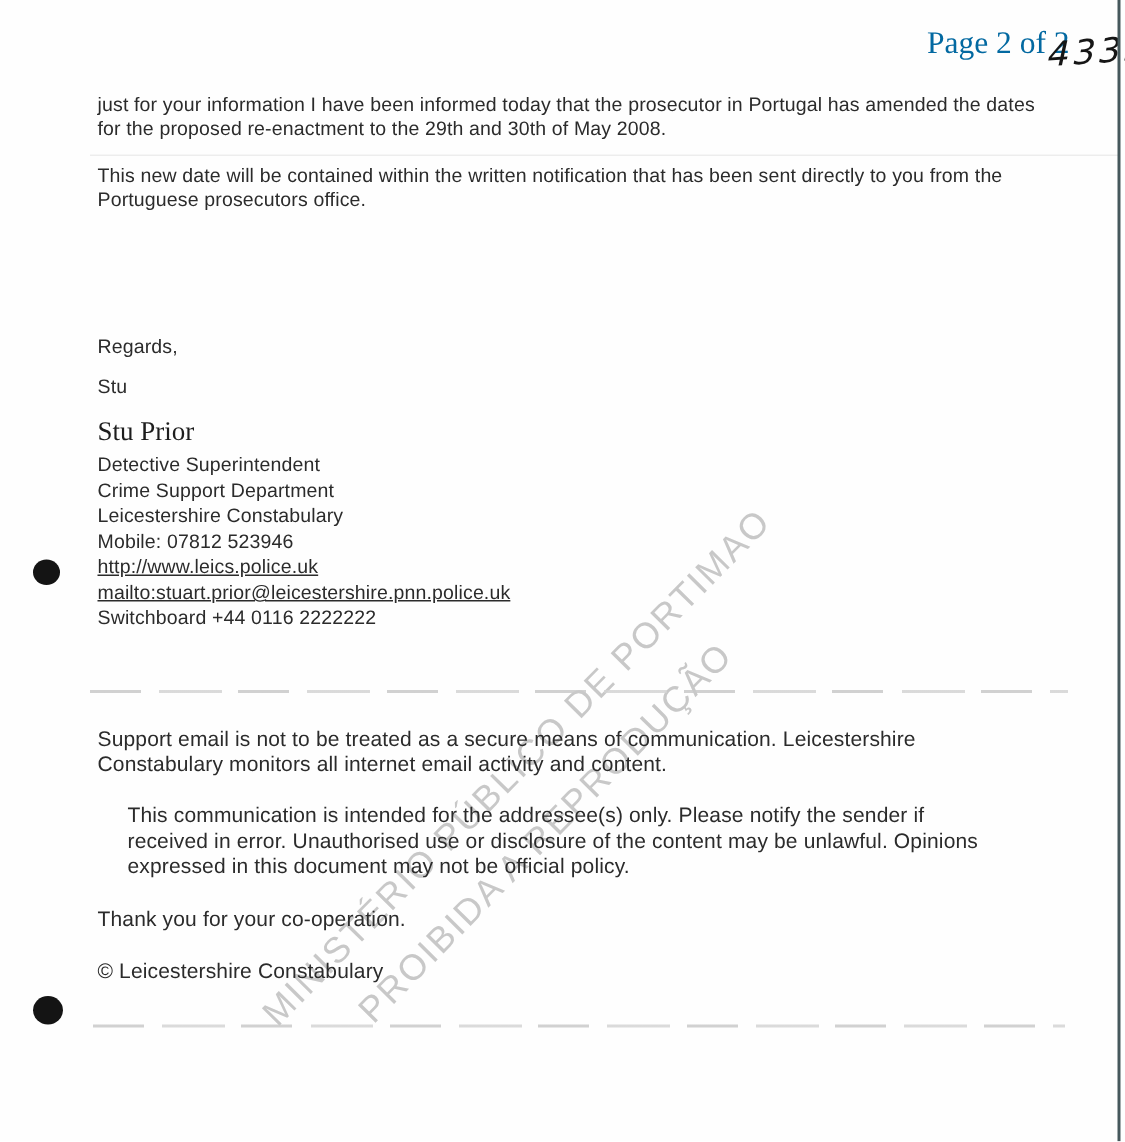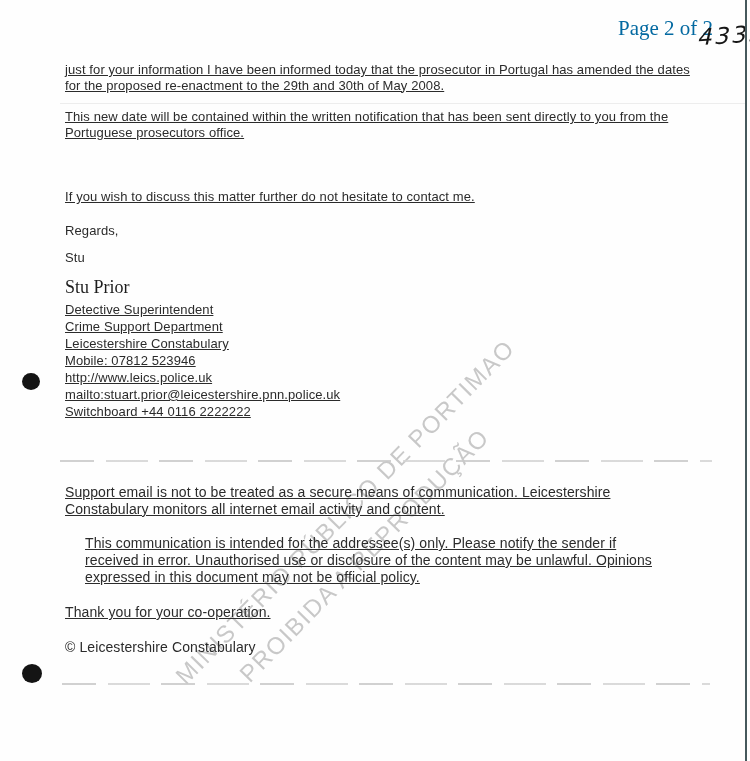--- a/index.html
+++ b/index.html
@@ -48,21 +48,21 @@
   
   .para { position:absolute; left:65px; z-index:2; }
   .body-text { font-size:13px; line-height:15.5px; letter-spacing:.1px; }
   .sig-text  { font-size:13px; line-height:17px; letter-spacing:.1px; }
   .disc-text { font-size:14px; line-height:17px; letter-spacing:.1px; }
   .sig-name  {
     font-family:"Liberation Serif", serif;
     font-size:18px; color:#1d1d1d;
   }
   .u { text-decoration:underline; }
-  .line { white-space:nowrap;text-decoration:underline; }
+  .line { white-space:nowrap; }
   
   .wm {
     position:absolute; z-index:1;
     font-size:24px; letter-spacing:1.5px; font-weight:400;
     color:#c3c3c3; opacity:.9; white-space:nowrap;
     transform-origin:0 100%;
     transform:rotate(-45.5deg);
   }
   .wm-1 { left:190px; top:662px; }
   .wm-2 { left:254px; top:660px; }
@@ -83,23 +83,20 @@
   <div class="page-label">Page 2 of 2</div>
   <div class="handwritten">4335</div>
 
   <div class="para body-text" style="top:62px;">
     <div class="line">just for your information I have been informed today that the prosecutor in Portugal has amended the dates</div>
     <div class="line">for the proposed re-enactment to the 29th and 30th of May 2008.</div>
   </div>
   <div class="para body-text" style="top:109px;">
     <div class="line">This new date will be contained within the written notification that has been sent directly to you from the</div>
     <div class="line">Portuguese prosecutors office.</div>
-  </div>
-  <div class="para body-text" style="top:189px;">
-    <div class="line">If you wish to discuss this matter further do not hesitate to contact me.</div>
   </div>
 
   <div class="para body-text" style="top:223px;">Regards,</div>
   <div class="para body-text" style="top:250px;">Stu</div>
 
   <div class="para sig-name" style="top:277px;">Stu Prior</div>
   <div class="para sig-text" style="top:301px;">
     <div class="line">Detective Superintendent</div>
     <div class="line">Crime Support Department</div>
     <div class="line">Leicestershire Constabulary</div>

